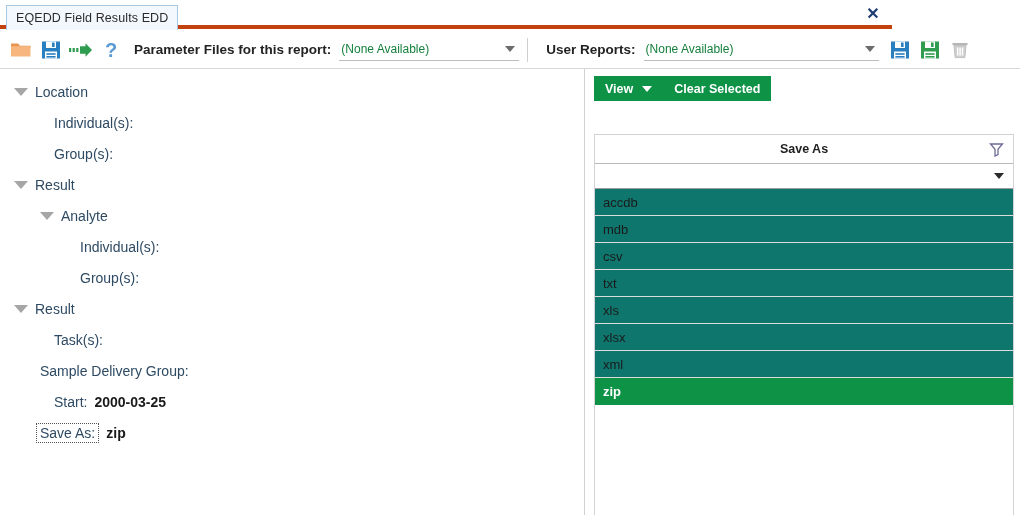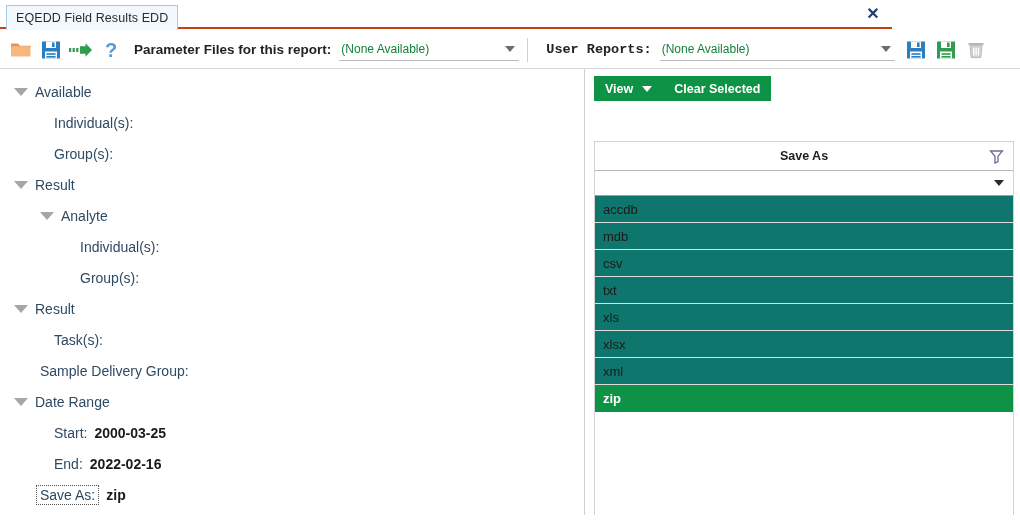--- a/index.html
+++ b/index.html
@@ -20,21 +20,21 @@
     box-sizing: border-box;
   }
 
   
   .tabstrip {
     position: absolute;
     left: 0; top: 0;
     width: 892px;
     height: 29px;
     background: #ffffff;
-    border-bottom: 2px solid #c2410c;
+    border-bottom: 4px solid #c2410c;
     box-sizing: border-box;
   }
   .tab {
     position: absolute;
     left: 6px;
     top: 5px;
     height: 25px;
     padding: 0 9px;
     box-sizing: border-box;
     background: #f2f8fd;
@@ -87,21 +87,21 @@
   }
   .tb-icon:first-child { margin-left: 6px; }
 
   .tb-label {
     font-size: 13.5px;
     color: #232323;
     font-weight: bold;
     white-space: nowrap;
     margin-left: 8px;
   }
-  .tb-label.secondary { margin-left: 10px; font-family: Liberation Mono, monospace; }
+  .tb-label.secondary { margin-left: 10px; }
 
   .combo {
     position: relative;
     height: 22px;
     border-bottom: 1px solid #bdbdbd;
     display: flex;
     align-items: center;
     margin-left: 8px;
     box-sizing: border-box;
     cursor: pointer;
@@ -229,21 +229,21 @@
     width: 0; height: 0;
     border-left: 5px solid transparent;
     border-right: 5px solid transparent;
     border-top: 6px solid #ffffff;
     margin-left: 9px;
   }
 
   .grid {
     position: absolute;
     left: 6px;
-    top: 72px;
+    top: 65px;
     width: 420px;
     bottom: 0;
     border-left: 1px solid #d2d2d2;
     border-right: 1px solid #d2d2d2;
     border-top: 1px solid #d2d2d2;
     box-sizing: border-box;
     background: #ffffff;
   }
   .grid-head {
     height: 29px;
@@ -398,21 +398,21 @@
     </div>
 
   </div>
 
   <div class="body-area">
 
     <div class="left-pane">
       <div class="tree" id="tree">
           <div class="tnode" style="padding-left: 14px;">
             <span class="tri"></span>
-            <span class="tlabel">Available</span>
+            <span class="tlabel">Location</span>
           </div>
           <div class="tnode" style="padding-left: 54px;">
             <span class="tlabel">Individual(s):</span>
           </div>
           <div class="tnode" style="padding-left: 54px;">
             <span class="tlabel">Group(s):</span>
           </div>
           <div class="tnode" style="padding-left: 14px;">
             <span class="tri"></span>
             <span class="tlabel">Result</span>
@@ -430,31 +430,23 @@
           <div class="tnode" style="padding-left: 14px;">
             <span class="tri"></span>
             <span class="tlabel">Result</span>
           </div>
           <div class="tnode" style="padding-left: 54px;">
             <span class="tlabel">Task(s):</span>
           </div>
           <div class="tnode" style="padding-left: 40px;">
             <span class="tlabel">Sample Delivery Group:</span>
           </div>
-          <div class="tnode" style="padding-left: 14px;">
-            <span class="tri"></span>
-            <span class="tlabel">Date Range</span>
-          </div>
           <div class="tnode" style="padding-left: 54px;">
             <span class="tlabel">Start:</span>
             <span class="tval">2000-03-25</span>
-          </div>
-          <div class="tnode" style="padding-left: 54px;">
-            <span class="tlabel">End:</span>
-            <span class="tval">2022-02-16</span>
           </div>
           <div class="tnode" style="padding-left: 40px;">
             <span class="tlabel focus-box">Save As:</span>
             <span class="tval">zip</span>
           </div>
         </div>
     </div>
 
     <div class="splitter"></div>
 

